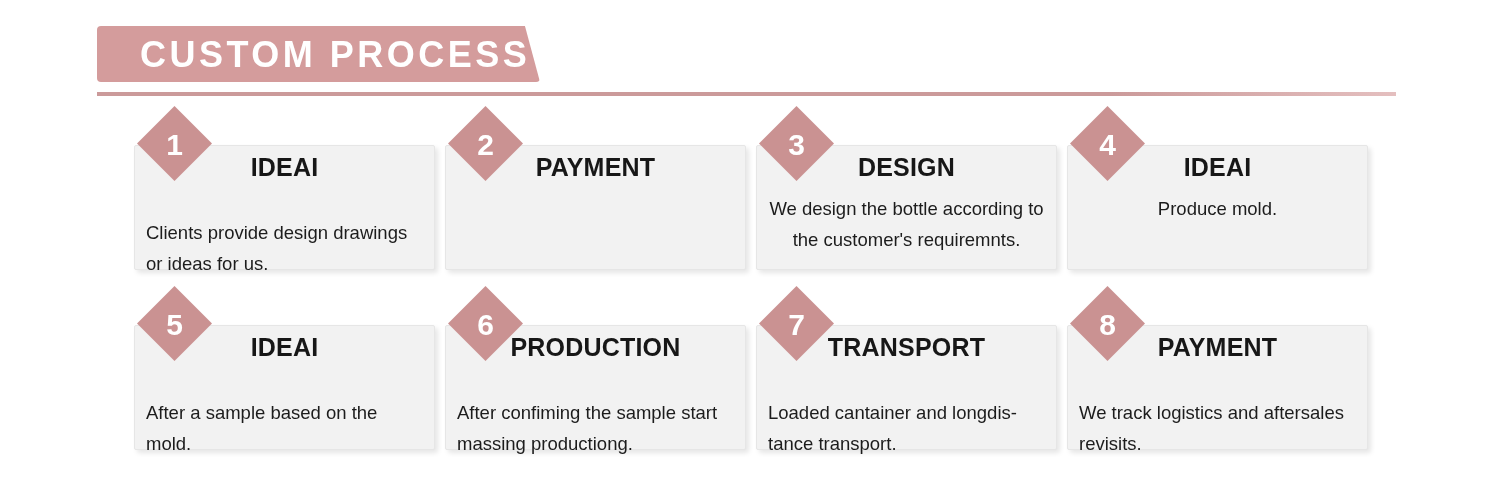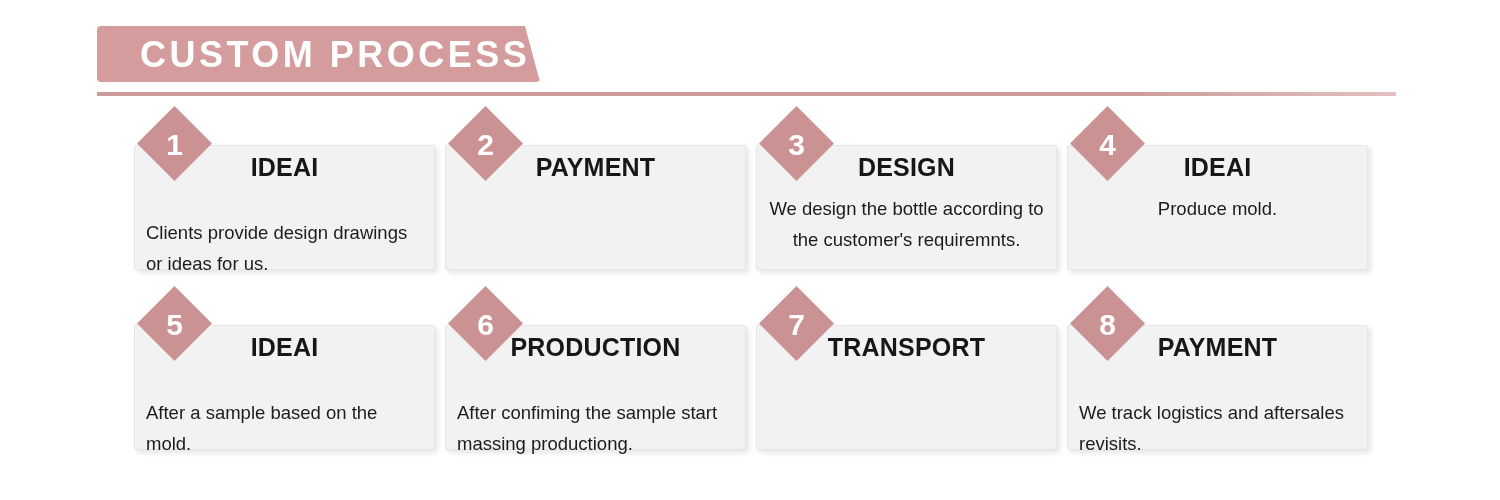--- a/index.html
+++ b/index.html
@@ -211,20 +211,22 @@
     <div class="card-body left">After confiming the sample start massing productiong.</div>
     <div class="badge">
       <div class="diamond"></div>
       <div class="badge-num">6</div>
     </div>
   </div>
 
   <div class="card-slot">
     <div class="card-box"></div>
     <div class="card-title">TRANSPORT</div>
+    <div class="card-body left">Loaded cantainer and longdis-
+tance transport.</div>
     <div class="badge">
       <div class="diamond"></div>
       <div class="badge-num">7</div>
     </div>
   </div>
 
   <div class="card-slot">
     <div class="card-box"></div>
     <div class="card-title">PAYMENT</div>
     <div class="card-body left">We track logistics and aftersales revisits.</div>

